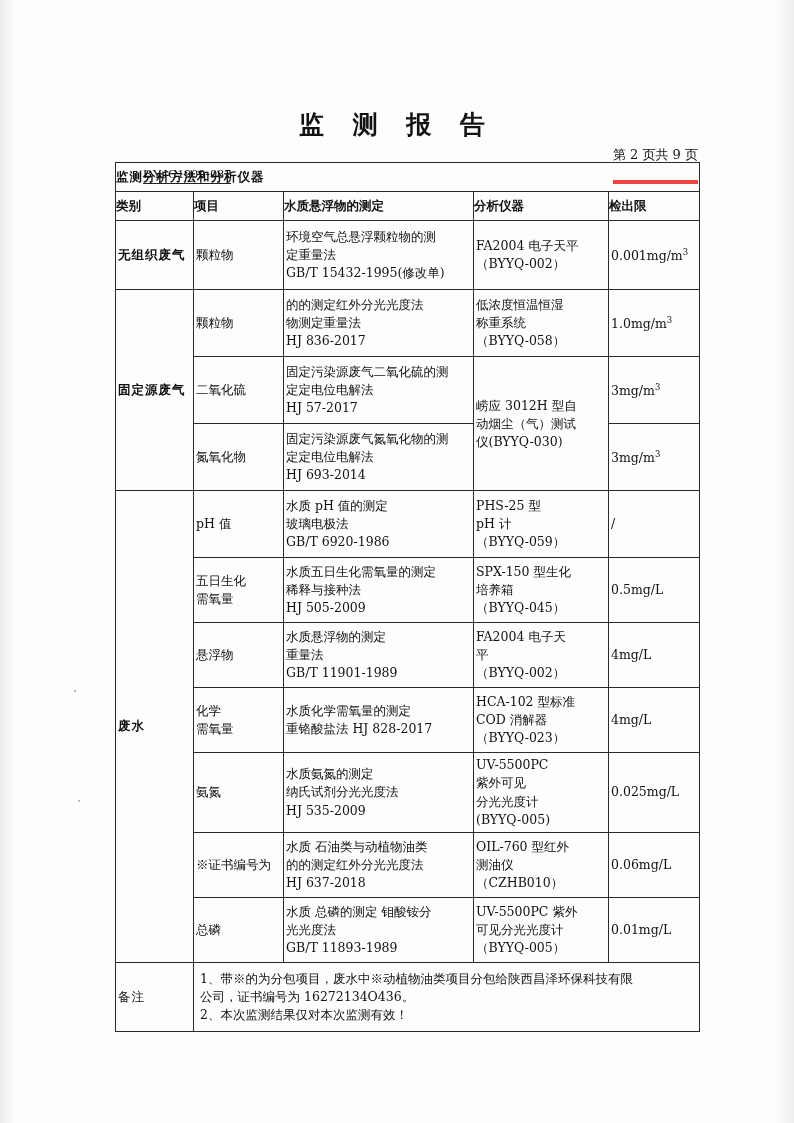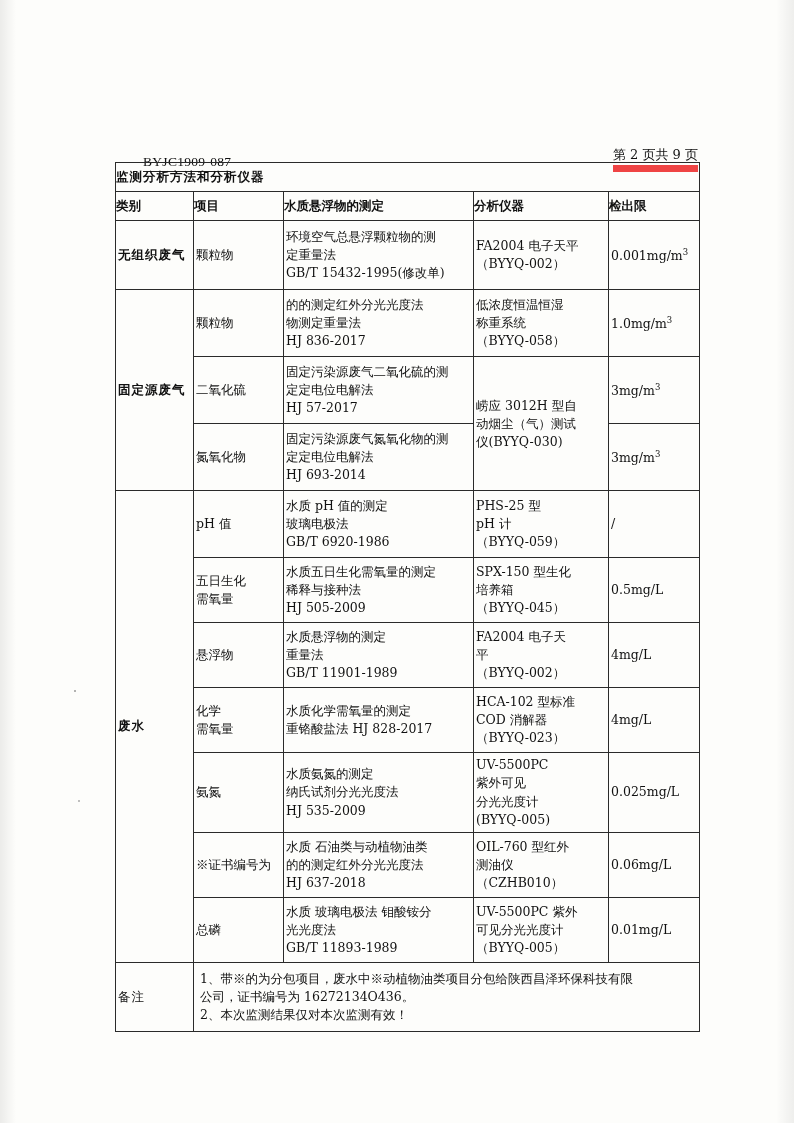--- a/index.html
+++ b/index.html
@@ -61,22 +61,22 @@
   .report-no {
     font-family: "Liberation Serif", serif;
     font-size: 13.5px;
     letter-spacing: 0.3px;
     border-bottom: 1px solid #222;
     padding-bottom: 1px;
     margin-left: 25px;
   }
   .page-no {
     font-size: 13px;
-    border-bottom: 7px solid #ef4444;
-    padding-bottom: 1px;
+    border-bottom: 4px solid #ef4444;
+    padding-bottom: 16px;
   }
   table.report {
     position: absolute;
     left: 115px;
     top: 162px;
     width: 584px;
     border-collapse: collapse;
     table-layout: fixed;
   }
   table.report td {
@@ -146,20 +146,21 @@
 </style>
 </head>
 <body>
 
 <div class="page">
   <div class="scan-edge-left"></div>
   <div class="scan-edge-right"></div>
   <div class="dot1"></div>
   <div class="dot2"></div>
 
+  <div class="title">监 测 报 告</div>
 
   <div class="meta-row">
     <div class="report-no">BYJC1909-087</div>
     <div class="page-no">第 2 页共 9 页</div>
   </div>
 
   <table class="report">
     <colgroup>
       <col style="width:78px">
       <col style="width:90px">
@@ -372,21 +373,21 @@
         <td class="limit">
           <span>0.06mg/L</span>
         </td>
       </tr>
 
       <tr>
         <td class="item" style="height:58px">
           <span class="line">总磷</span>
         </td>
         <td class="method">
-          <span class="line">水质  玻璃电极法 钼酸铵分</span>
+          <span class="line">水质  总磷的测定 钼酸铵分</span>
           <span class="line">光光度法</span>
           <span class="line">GB/T 11893-1989</span>
         </td>
         <td class="instr">
           <span class="line">UV-5500PC 紫外</span>
           <span class="line">可见分光光度计</span>
           <span class="line">（BYYQ-005）</span>
         </td>
         <td class="limit">
           <span>0.01mg/L</span>

